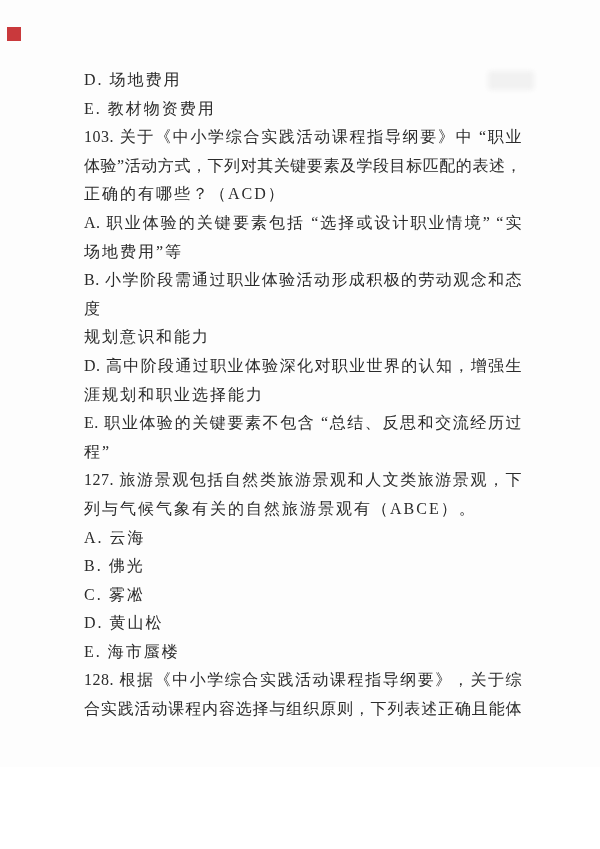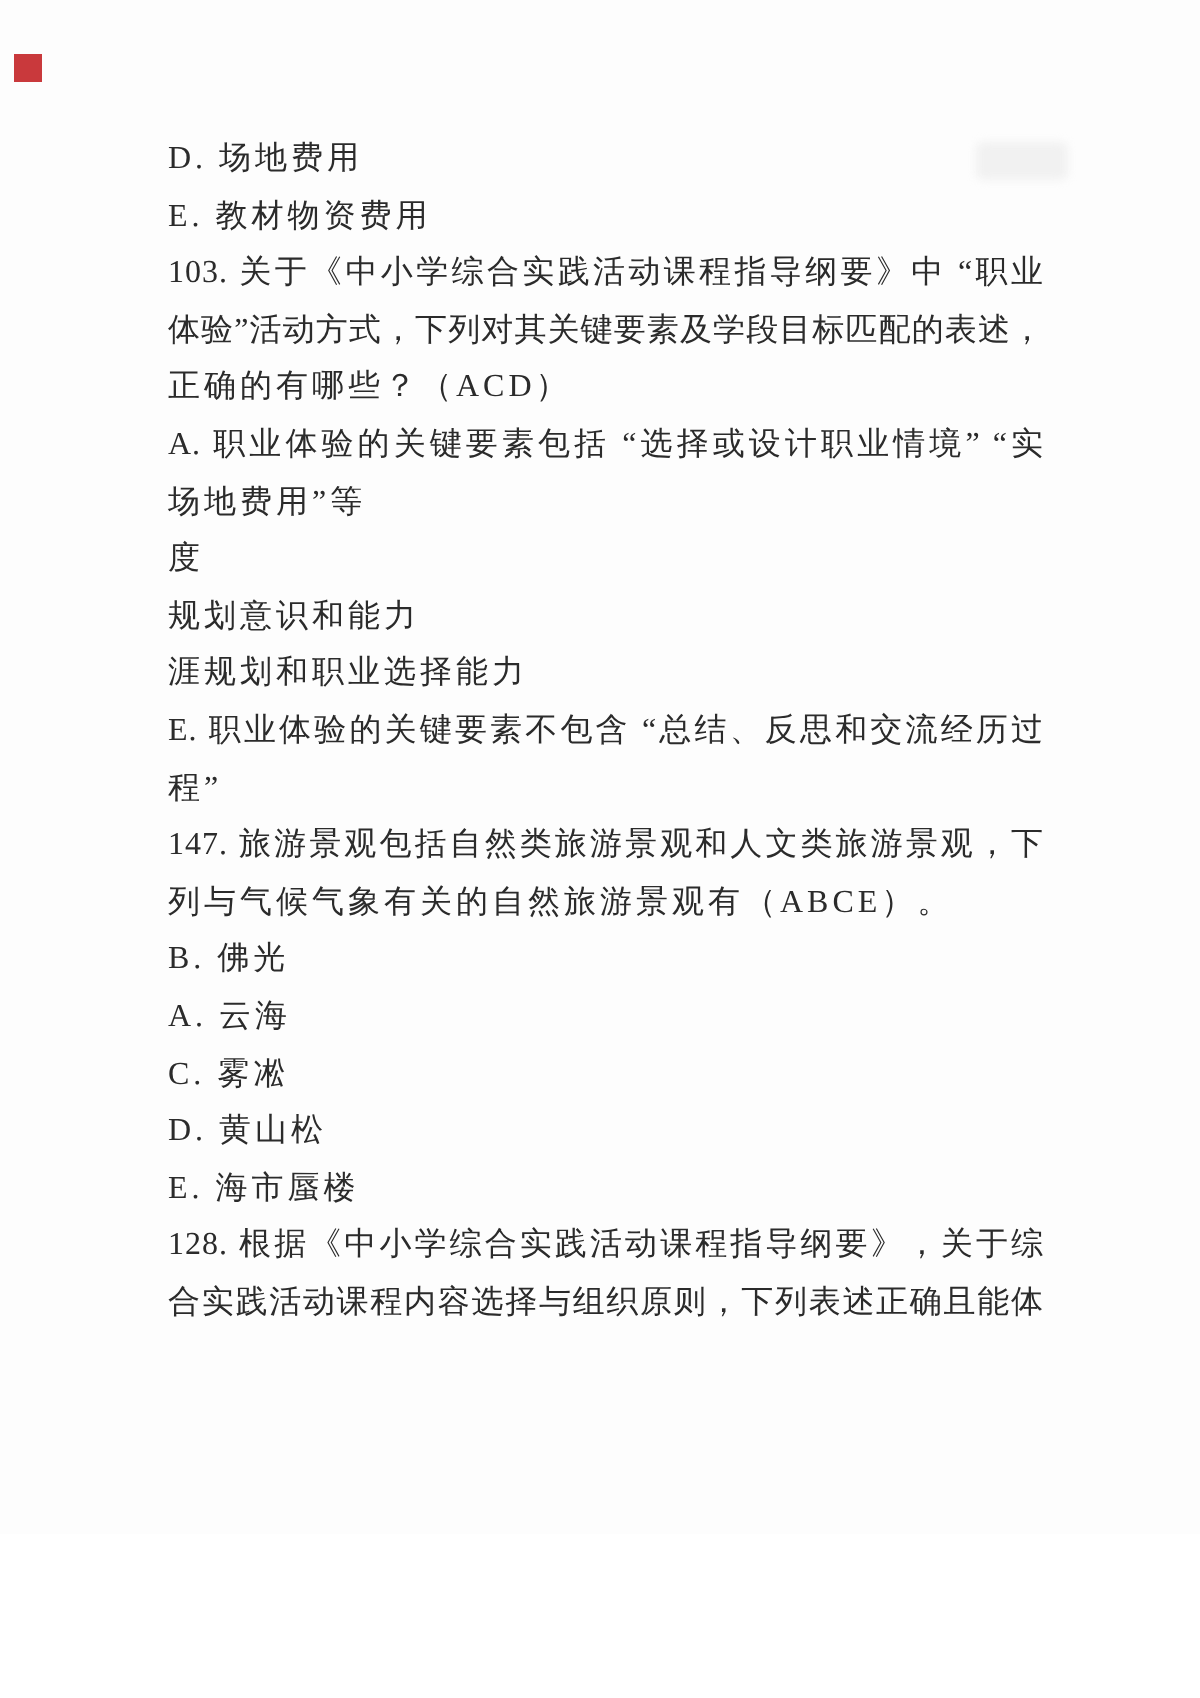--- a/index.html
+++ b/index.html
@@ -65,28 +65,30 @@
   <div class="red-mark"></div>
   <div class="scan-smudge"></div>
   <div class="text-block">
       <div class="line">D. 场地费用</div>
       <div class="line">E. 教材物资费用</div>
       <div class="line fill">103. 关于《中小学综合实践活动课程指导纲要》中 “职业</div>
       <div class="line fill">体验”活动方式，下列对其关键要素及学段目标匹配的表述，</div>
       <div class="line">正确的有哪些？（ACD）</div>
       <div class="line fill">A. 职业体验的关键要素包括 “选择或设计职业情境” “实</div>
       <div class="line">场地费用”等</div>
+      <div class="line fill">B. 小学阶段需通过职业体验活动形成积极的劳动观念和态</div>
       <div class="line">度</div>
       <div class="line">规划意识和能力</div>
+      <div class="line fill">D. 高中阶段通过职业体验深化对职业世界的认知，增强生</div>
       <div class="line">涯规划和职业选择能力</div>
       <div class="line fill">E. 职业体验的关键要素不包含 “总结、反思和交流经历过</div>
       <div class="line">程”</div>
-      <div class="line fill">147. 旅游景观包括自然类旅游景观和人文类旅游景观，下</div>
+      <div class="line fill">127. 旅游景观包括自然类旅游景观和人文类旅游景观，下</div>
       <div class="line">列与气候气象有关的自然旅游景观有（ABCE）。</div>
+      <div class="line">A. 云海</div>
       <div class="line">B. 佛光</div>
-      <div class="line">A. 云海</div>
       <div class="line">C. 雾凇</div>
       <div class="line">D. 黄山松</div>
       <div class="line">E. 海市蜃楼</div>
       <div class="line fill">128. 根据《中小学综合实践活动课程指导纲要》，关于综</div>
       <div class="line fill">合实践活动课程内容选择与组织原则，下列表述正确且能体</div>
     </div>
 </div>
 
 </body></html>

